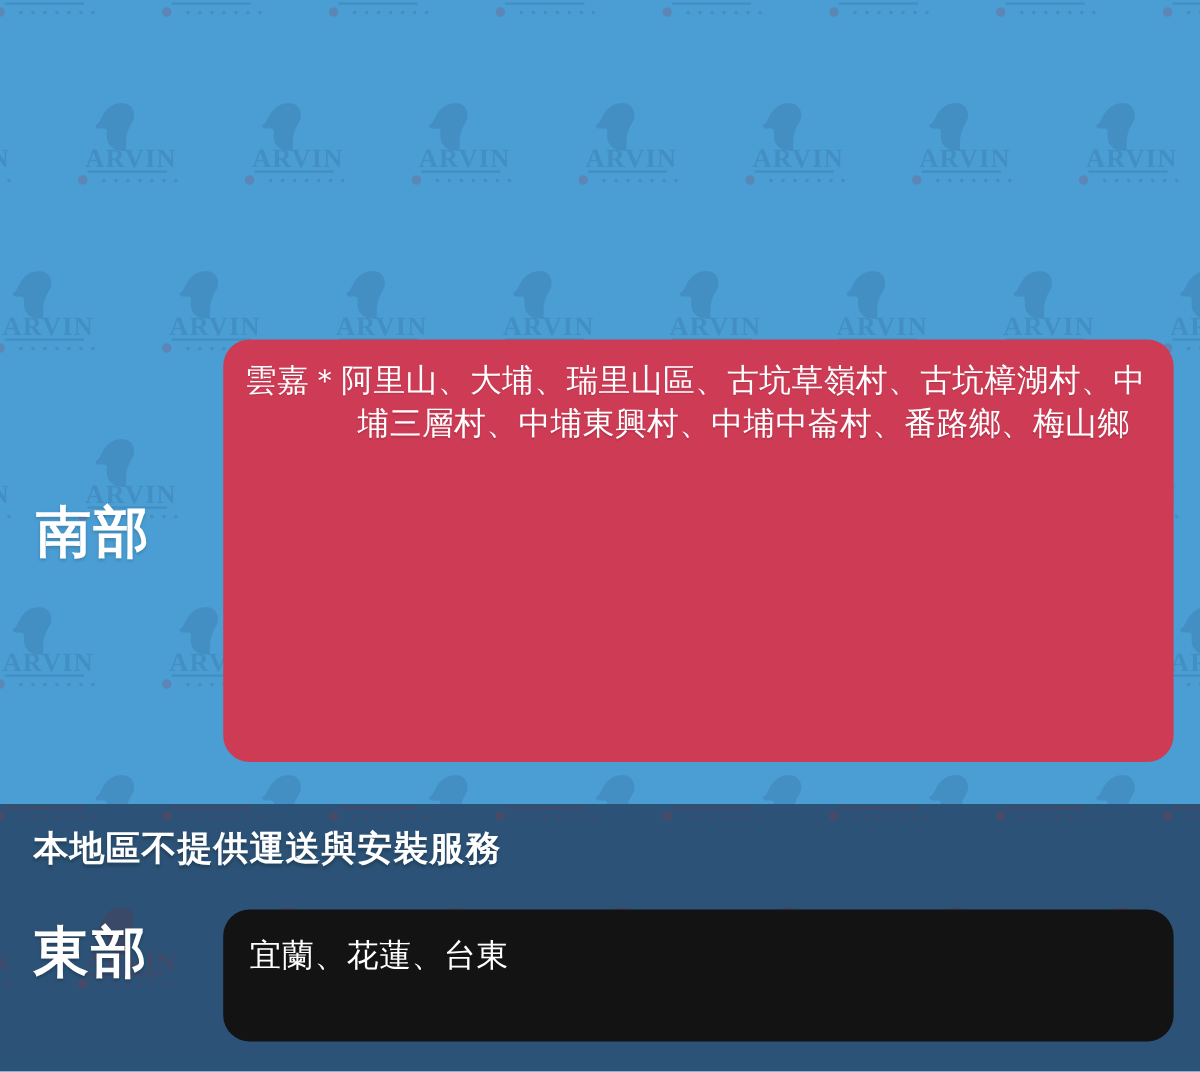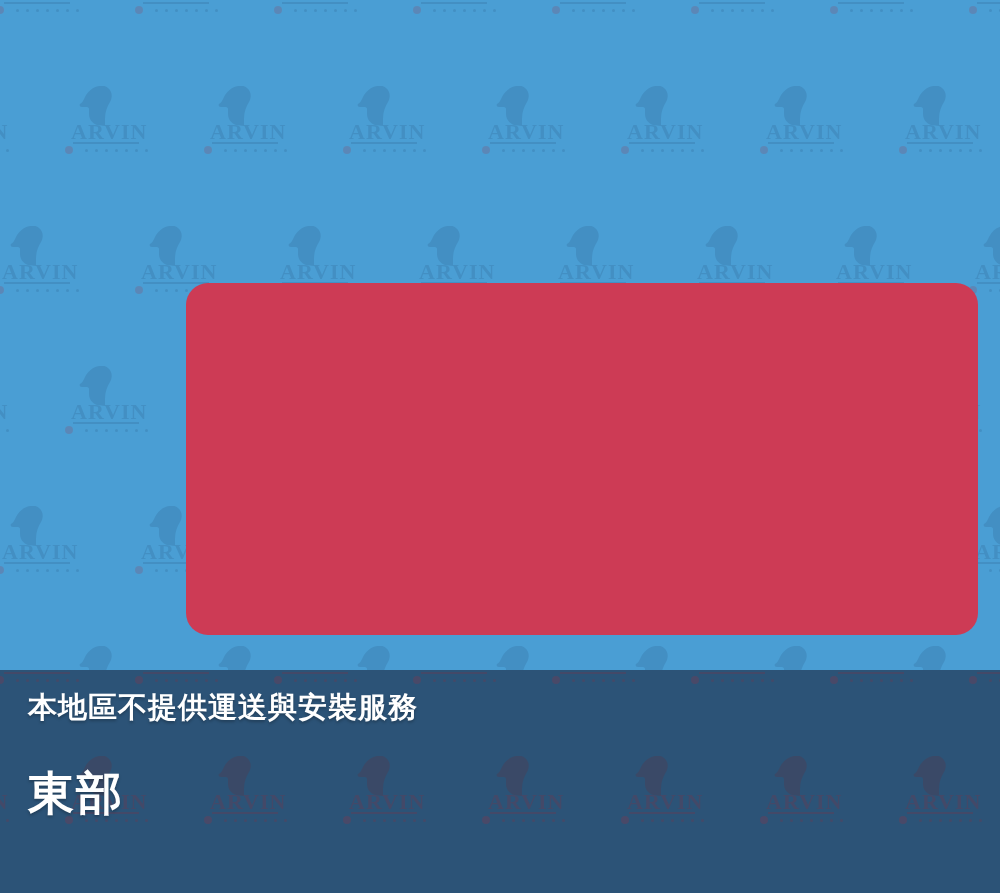--- a/index.html
+++ b/index.html
@@ -1077,22 +1077,24 @@
           <i style="left:20px;"></i>
           <i style="left:30px;"></i>
         </span>
       </div>
     </div>
 
   <div class="blue-region">
 
 
 
+    <div class="side-label" id="label-south">南部</div>
 
     <div class="red-box" id="box-south">
+      <p class="entry" id="entry-yunjia"><span class="lead">雲嘉＊</span><span>阿里山、大埔、瑞里山區、古坑草嶺村、古坑樟湖村、中埔三層村、中埔東興村、中埔中崙村、番路鄉、梅山鄉</span></p>
     </div>
 
   </div>
 
   <div class="dark-region">
     <div class="wm-layer" id="wm-layer-dark" style="height:223px;">
         <div class="wm dark" style="left: -20px; top: -54px;">
           <span class="brandtxt" style="color: rgb(122, 51, 72);">ARVIN</span>
           <span class="underbar" style="background: rgb(122, 51, 72);"></span>
           <span class="dots">
@@ -1323,15 +1325,18 @@
             <i style="left:70px;background:#7a3348;"></i>
             <i style="left:80px;background:#7a3348;"></i>
           </span>
         </div>
       </div>
 
     <div id="label-east">東部</div>
 
     <div id="notice-heading">本地區不提供運送與安裝服務</div>
 
+    <div id="box-east">
+      <p id="entry-east">宜蘭、花蓮、台東</p>
+    </div>
   </div>
 
 </div>
 
 </body></html>

